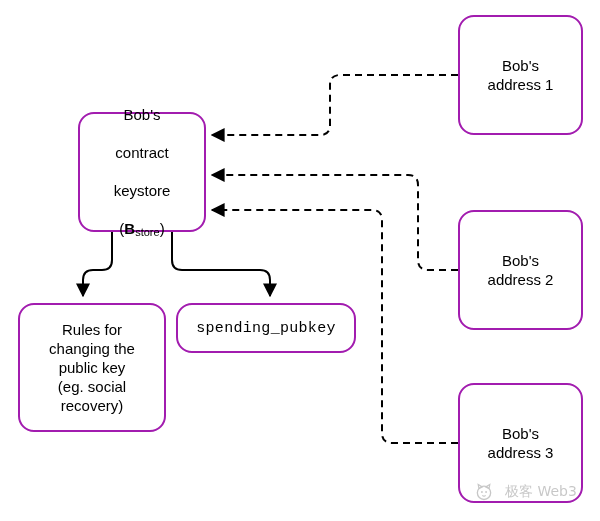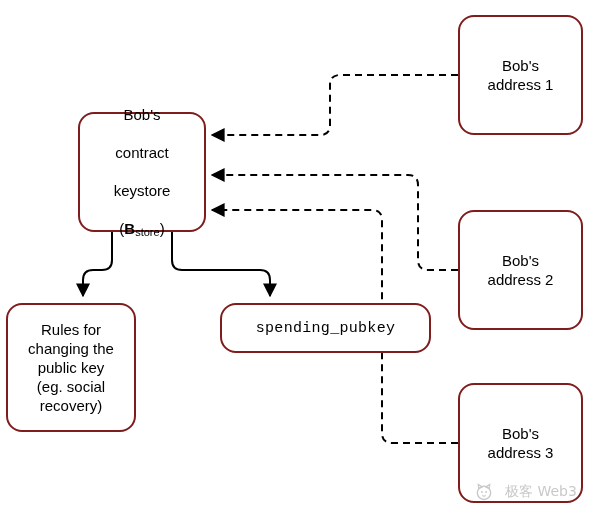--- a/index.html
+++ b/index.html
@@ -18,21 +18,21 @@
   .svg-layer {
     position: absolute;
     left: 0;
     top: 0;
     width: 600px;
     height: 521px;
   }
   .node {
     position: absolute;
     box-sizing: border-box;
-    border: 2px solid #7f1d1d;
+    border: 2px solid #a21caf;
     border-radius: 16px;
     background: #ffffff;
     display: flex;
     align-items: center;
     justify-content: center;
     text-align: center;
     color: #000000;
     z-index: 2;
   }
   .node-text {
@@ -47,31 +47,30 @@
     letter-spacing: 0.3px;
   }
 
   #node-keystore {
     left: 78px;
     top: 112px;
     width: 128px;
     height: 120px;
   }
   #node-rules {
-    left: 6px;
+    left: 18px;
     top: 303px;
-    width: 130px;
+    width: 148px;
     height: 129px;
   }
   #node-spending {
     left: 176px;
     top: 303px;
-    width: 211px;
+    width: 180px;
     height: 50px;
-    margin-left: 44px;
   }
   #node-addr1 {
     left: 458px;
     top: 15px;
     width: 125px;
     height: 120px;
   }
   #node-addr2 {
     left: 458px;
     top: 210px;

